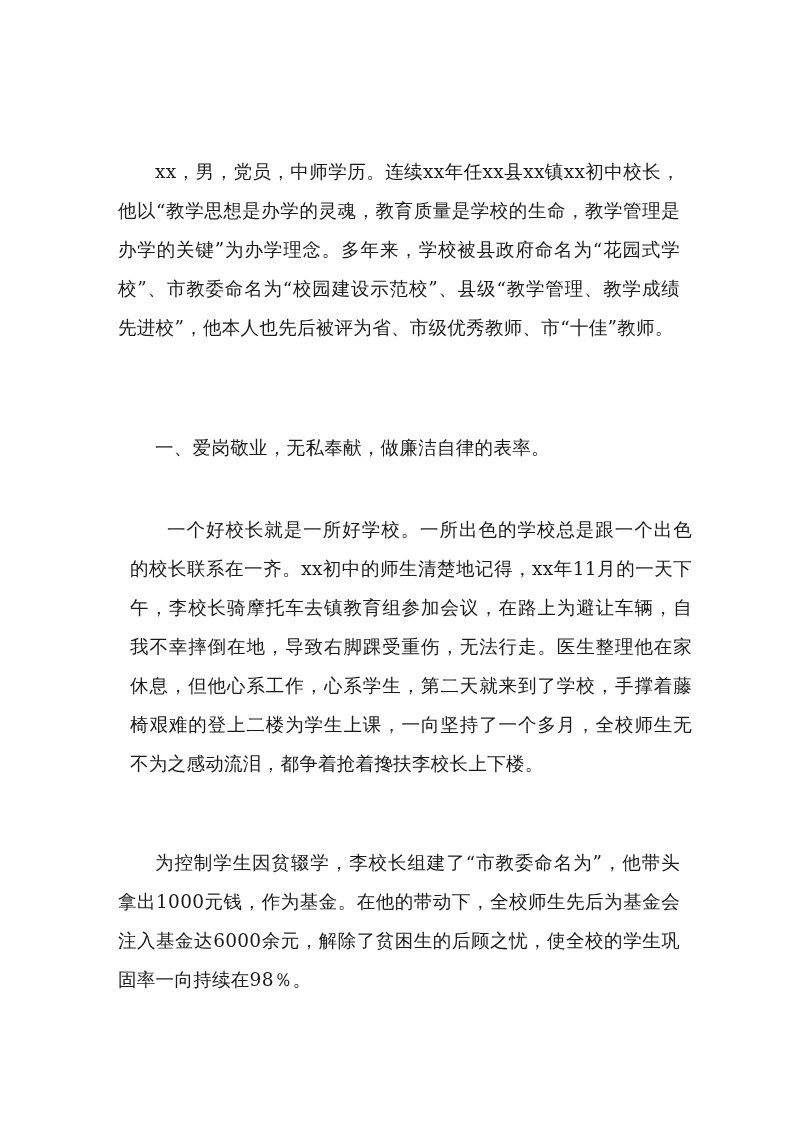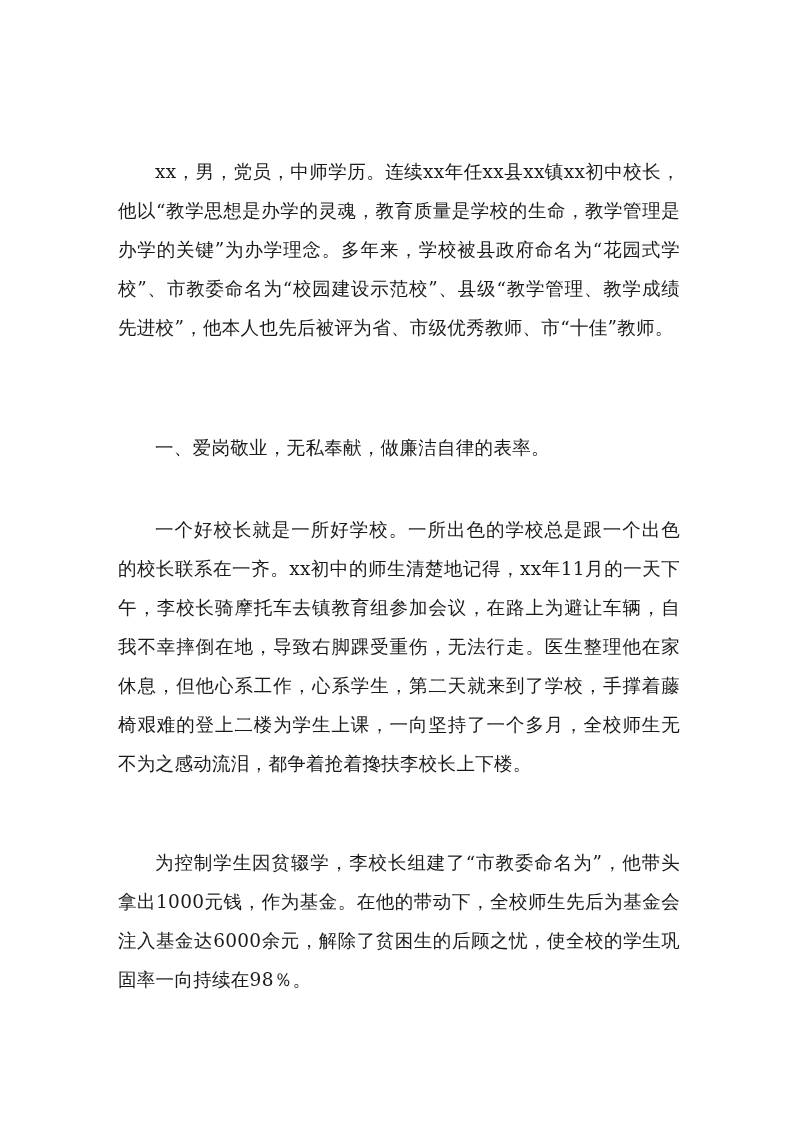--- a/index.html
+++ b/index.html
@@ -30,21 +30,21 @@
       margin: 0;
       font-size: 18.5px;
       line-height: 39px;
       text-align: justify;
       text-indent: 37px;
       letter-spacing: 0.3px;
       word-break: break-all;
     }
     #p1 { top: 152px; }
     #h1 { top: 428px; }
-    #p2 { top: 510px; }
+    #p2 { top: 510px; margin-left: 12px; }
     #p3 { top: 843px; }
   </style>
 </head>
 <body>
 
 <div class="page">
   <p class="para" id="h1">一、爱岗敬业，无私奉献，做廉洁自律的表率。</p>
 
   <p class="para" id="p1">xx，男，党员，中师学历。连续xx年任xx县xx镇xx初中校长，他以“教学思想是办学的灵魂，教育质量是学校的生命，教学管理是办学的关键”为办学理念。多年来，学校被县政府命名为“花园式学校”、市教委命名为“校园建设示范校”、县级“教学管理、教学成绩先进校”，他本人也先后被评为省、市级优秀教师、市“十佳”教师。</p>
 

